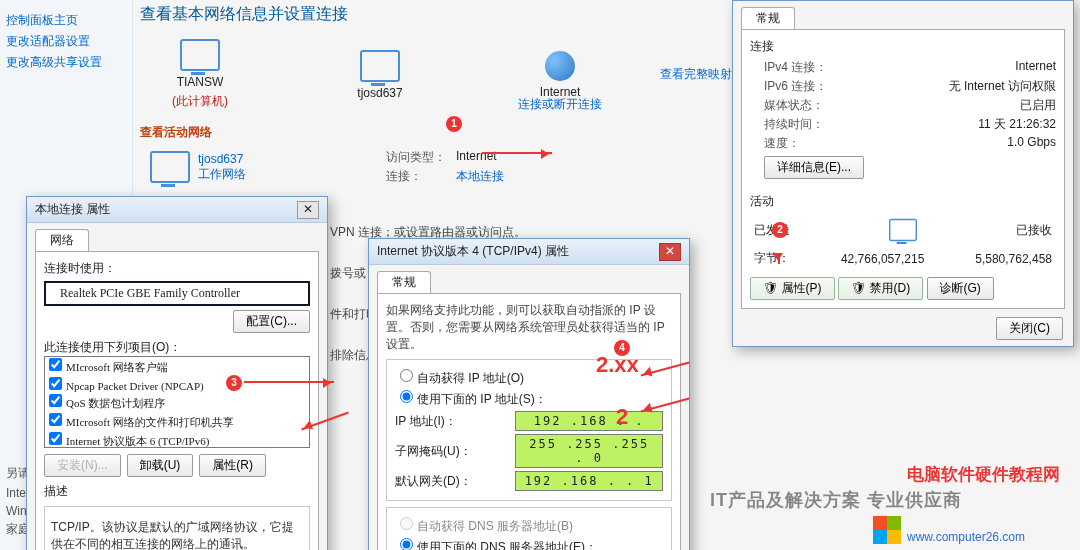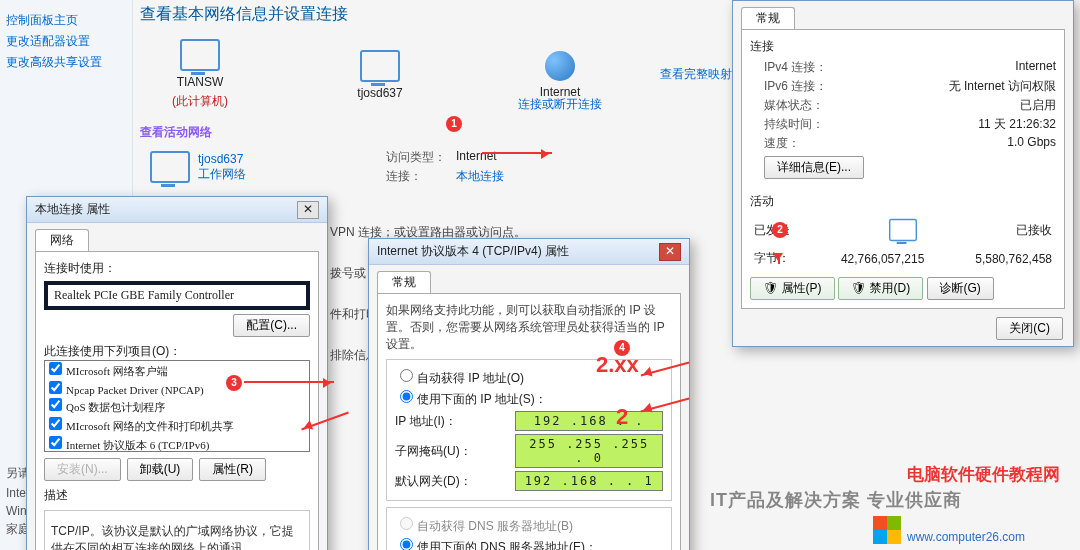--- a/index.html
+++ b/index.html
@@ -11,21 +11,21 @@
   .main { left:130px; top:0; right:0; }
   .hdr { font-size:16px; color:#005a9e; margin:4px 0 14px 10px; }
   .row { display:flex; align-items:center; }
   .netrow { margin-left:10px; gap:60px; }
   .neticon { display:flex; flex-direction:column; align-items:center; width:120px; }
   .neticon span { margin-top:4px; }
   .sub { color:#b91c1c; }
   .pc { width:36px;height:28px;border:2px solid #4a90d9;border-radius:3px;position:relative; }
   .pc::after{content:"";position:absolute;width:14px;height:3px;background:#4a90d9;bottom:-6px;left:9px;}
   .globe{width:30px;height:30px;border-radius:50%;background:radial-gradient(circle at 30% 30%,#7fc3ff,#2b78c2);}
-  .subhdr{color:#8b5cf6;margin:14px 0 6px 10px;font-weight:bold;}
+  .subhdr{color:#c2410c;margin:14px 0 6px 10px;font-weight:bold;}
   .kv{display:flex;margin:2px 0;}
   .kv .k{width:70px;color:#555;}
   .btn{background:linear-gradient(#fdfdfd,#e9e9e9);border:1px solid #999;border-radius:2px;padding:2px 12px;cursor:pointer;font-size:12px;}
   .btn-g{background:linear-gradient(#f8faf8,#e4f0e4);border:1px solid #93b893;}
   
   .dlg{position:absolute;background:#f4f4f4;border:1px solid #6f99c6;box-shadow:4px 4px 12px rgba(0,0,0,.3);font-size:12px;}
   .dlg .titlebar{background:linear-gradient(#eaf2fb,#cfe0f3);padding:4px 8px;border-bottom:1px solid #b6c9de;}
   .closebtn{float:right;width:20px;height:16px;background:#e6e6e6;border:1px solid #999;text-align:center;line-height:14px;cursor:pointer;}
   .tabstrip{padding:6px 8px 0;}
   .tab{display:inline-block;background:#fff;border:1px solid #aaa;border-bottom:none;padding:2px 14px;border-radius:3px 3px 0 0;}
@@ -164,21 +164,21 @@
 </div>
 
 <div class="dlg" style="left:26px;top:196px;width:300px">
   <div class="titlebar">
     <span>本地连接 属性</span>
     <span class="closebtn">✕</span>
   </div>
   <div class="tabstrip"><span class="tab">网络</span></div>
   <div class="panel">
     <div>连接时使用：</div>
-    <div style="background:#fff;border:4px solid #0f172a;padding:3px 6px;margin:4px 0;font-family:Tahoma">Realtek PCIe GBE Family Controller</div>
+    <div style="background:#fff;border:2px solid #0f172a;padding:3px 14px;margin:4px 0;font-family:Tahoma">Realtek PCIe GBE Family Controller</div>
     <div style="text-align:right"><button class="btn">配置(C)...</button></div>
     <div style="margin-top:6px">此连接使用下列项目(O)：</div>
     <div class="list">
       <div class="item"><input type="checkbox" checked="" style=""><span>MIcrosoft 网络客户端</span></div>
       <div class="item"><input type="checkbox" checked="" style=""><span>Npcap Packet Driver (NPCAP)</span></div>
       <div class="item"><input type="checkbox" checked="" style=""><span>QoS 数据包计划程序</span></div>
       <div class="item"><input type="checkbox" checked="" style=""><span>MIcrosoft 网络的文件和打印机共享</span></div>
       <div class="item"><input type="checkbox" checked="" style=""><span>Internet 协议版本 6 (TCP/IPv6)</span></div>
 
     </div>

